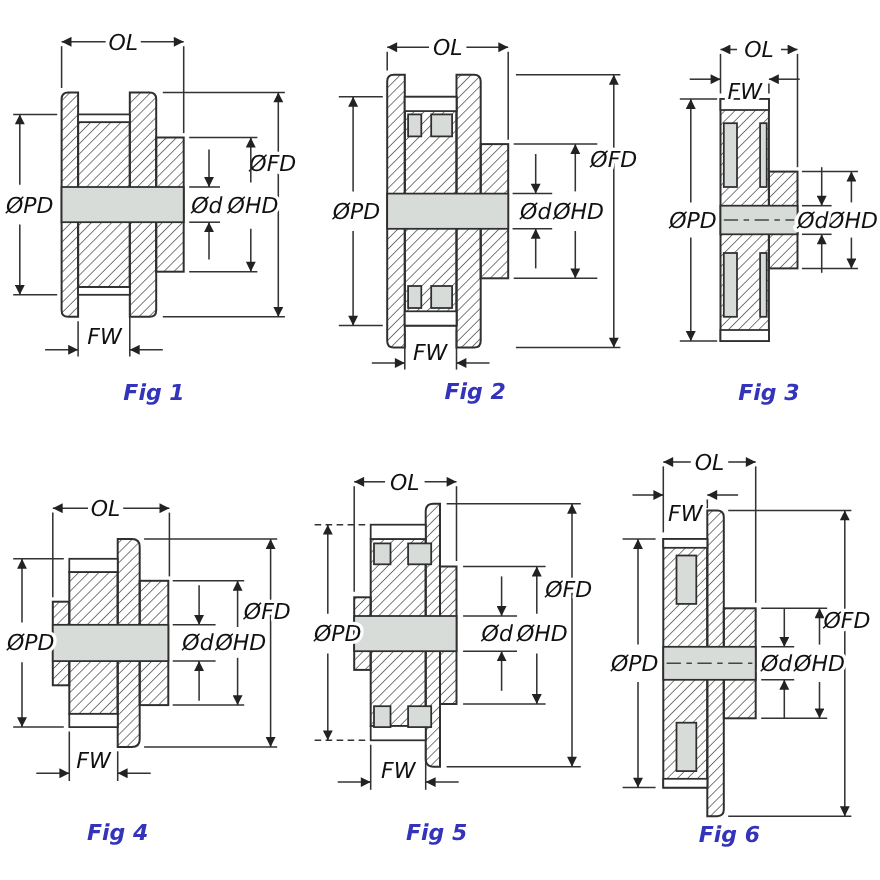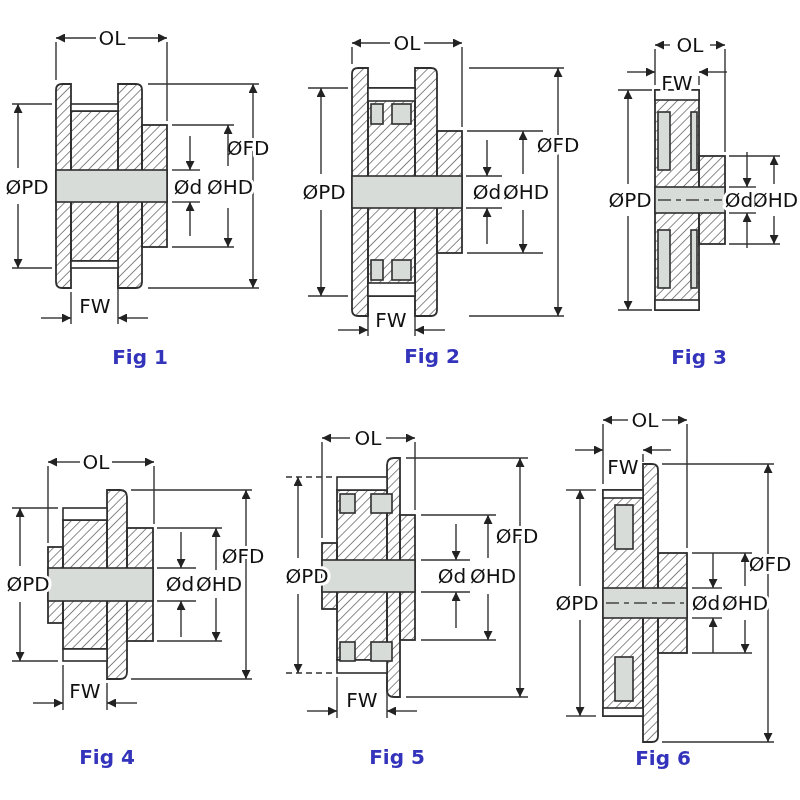--- a/index.html
+++ b/index.html
@@ -2,20 +2,21 @@
 <html><head>
 <meta charset="utf-8">
 <style>
   html,body { margin:0; padding:0; background:#ffffff; }
   .stage {
     width:800px; height:780px; background:#ffffff; overflow:hidden;
     display:grid;
     grid-template-columns:266px 300px 234px;
     grid-template-rows:380px 420px;
     font-family:"DejaVu Sans", sans-serif;
+    font-style:italic;
   }
   .cell { position:relative; }
   .cell svg { display:block; overflow:visible; }
   
   .hs { fill:url(#hatch); stroke:#2f2f2f; stroke-width:1.8; }
   
   .gs { fill:#d8dcd8; stroke:#2f2f2f; stroke-width:1.6; }
   
   .ws { fill:#ffffff; stroke:#2f2f2f; stroke-width:1.6; }
   

